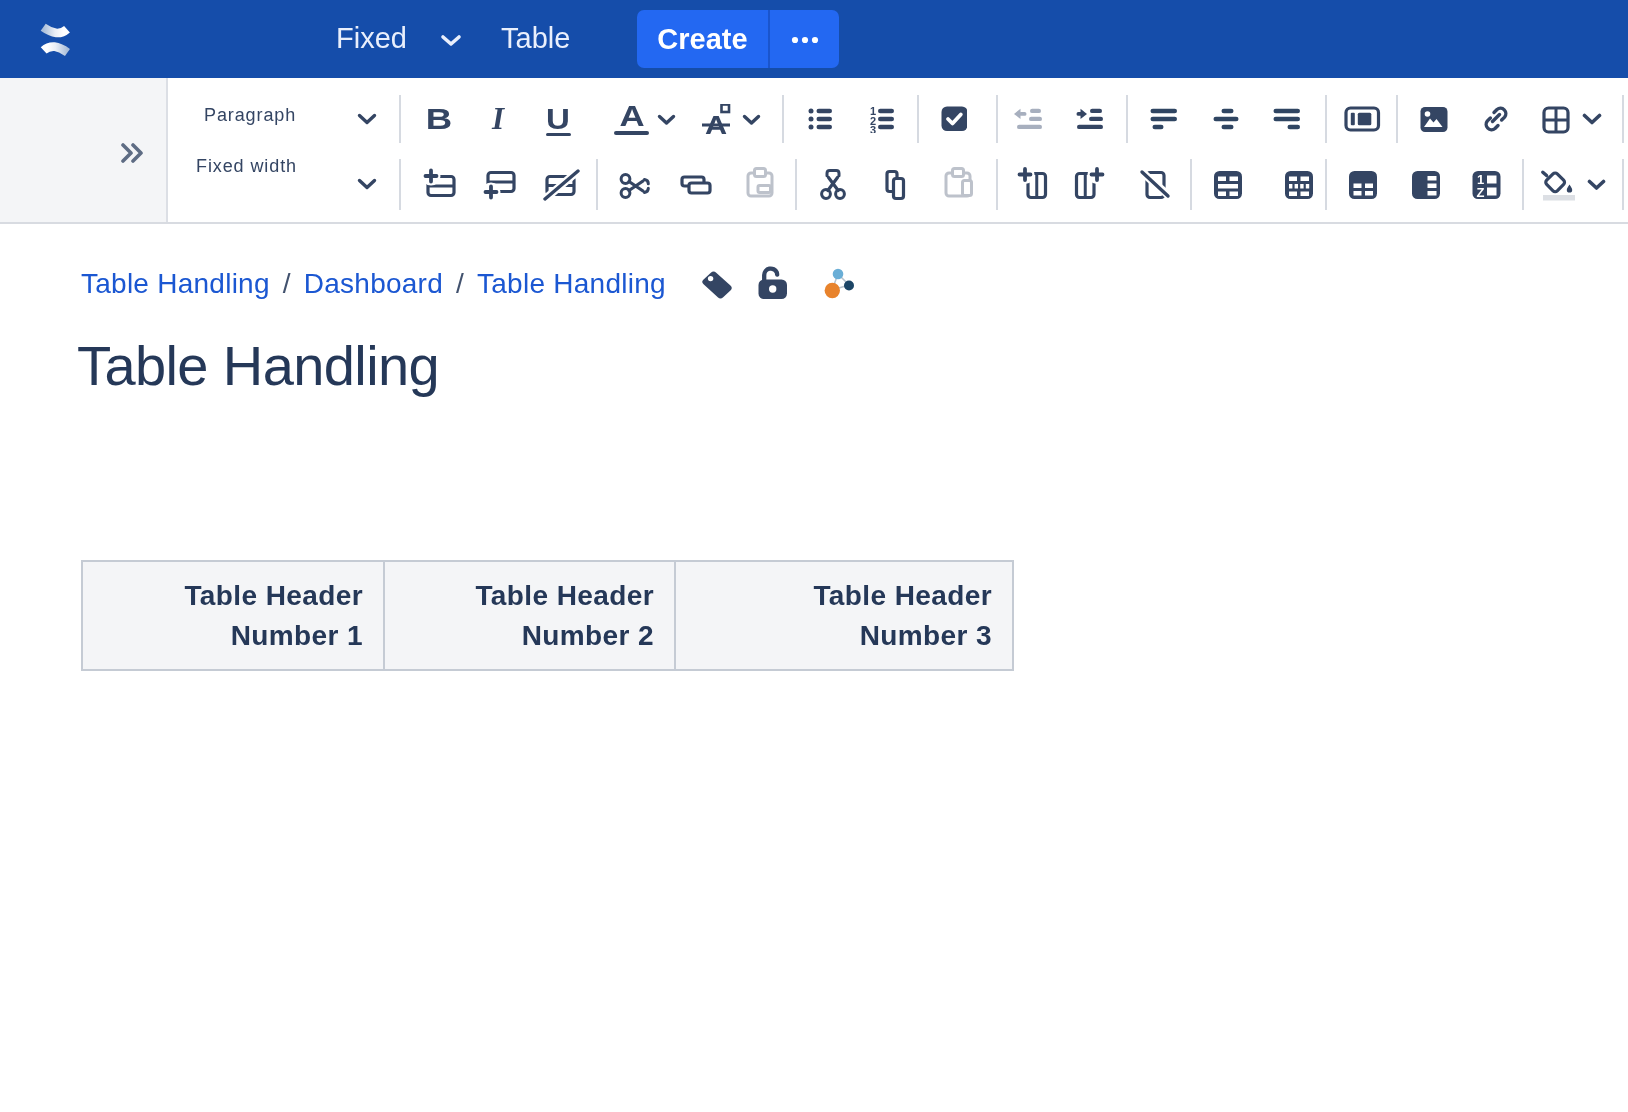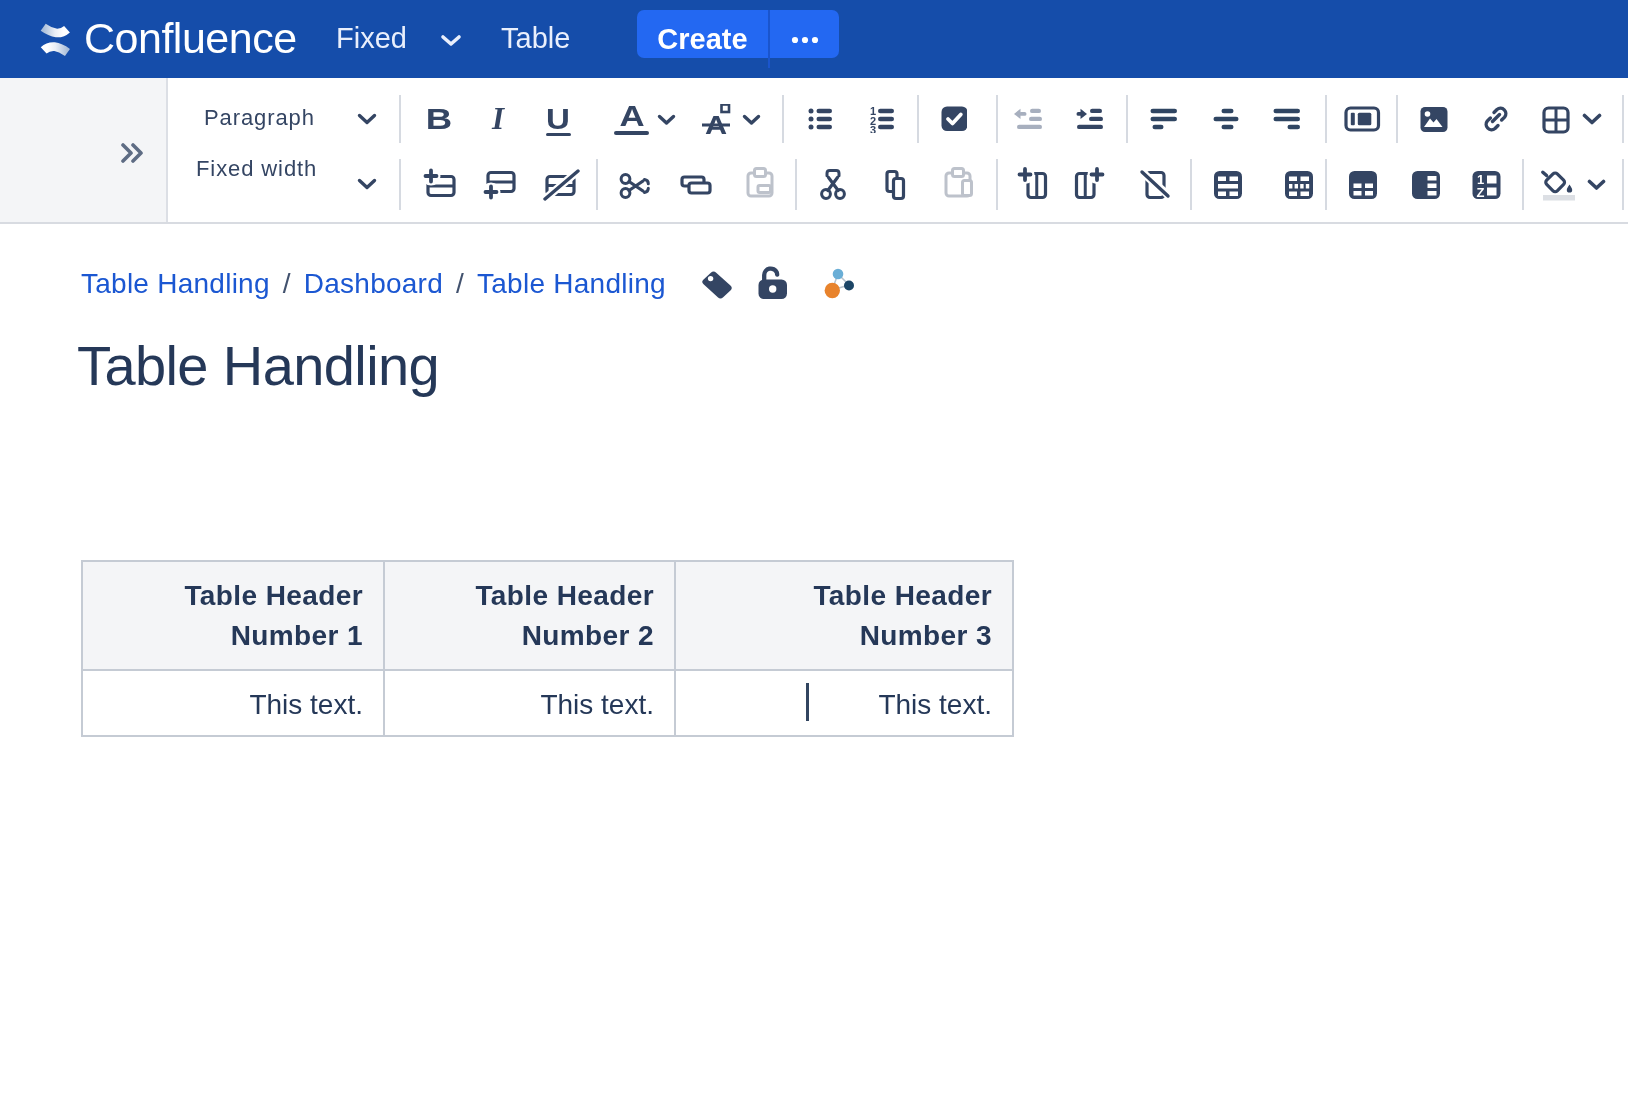--- a/index.html
+++ b/index.html
@@ -3,27 +3,27 @@
 <meta charset="utf-8">
 <style>
   * { margin:0; padding:0; box-sizing:border-box; }
   html,body { background:#fff; }
   body { font-family:"Liberation Sans", sans-serif; width:1628px; height:1112px; position:relative; overflow:hidden; }
   .abs { position:absolute; }
   
   .hdr { position:absolute; left:0; top:0; width:1628px; height:78px; background:#154daa; }
   .logo-text { position:absolute; left:84px; top:14px; font-size:43px; color:#fff; letter-spacing:-0.5px; }
   .navitem { position:absolute; top:22px; font-size:29px; color:#e9effc; }
-  .btngroup { position:absolute; left:637px; top:10px; width:202px; height:48px; background:#2368f2; border-radius:7px; }
+  .btngroup { position:absolute; left:637px; top:10px; width:202px; height:58px; background:#2368f2; border-radius:7px; }
   .btngroup .sep { position:absolute; left:131px; top:0; width:2px; height:58px; background:#1a55cd; }
   .btn-create { position:absolute; left:0; top:13px; width:131px; text-align:center; font-size:29px; font-weight:bold; color:#fff; }
   
   .tbar { position:absolute; left:0; top:78px; width:1628px; height:146px; background:#fff; border-bottom:2px solid #d8dbe1; }
   .graybox { position:absolute; left:0; top:0; width:168px; height:144px; background:#f4f5f7; border-right:2px solid #dcdfe5; }
-  .dd { position:absolute; font-size:22px; color:#344563; letter-spacing:0.9px; }
+  .dd { position:absolute; font-size:18px; color:#344563; letter-spacing:0.9px; }
   .vdiv1 { position:absolute; top:17px; width:2px; height:48px; background:#d6dae1; }
   .vdiv2 { position:absolute; top:81px; width:2px; height:51px; background:#d6dae1; }
   .ic { position:absolute; }
   .glyph { position:absolute; color:#344563; text-align:center; }
   
   .crumbs { position:absolute; left:81px; top:268px; font-size:28px; color:#344563; white-space:nowrap; letter-spacing:0.25px; }
   .crumbs a { color:#1b57d2; text-decoration:none; }
   .crumbs .sl { margin:0 13px; color:#42526e; }
   .title { position:absolute; left:77px; top:334px; font-size:56px; line-height:64px; color:#253858; letter-spacing:-0.6px; }
   
@@ -40,21 +40,20 @@
       <defs>
         <linearGradient id="lg1" x1="0" y1="0" x2="1" y2="0">
           <stop offset="0" stop-color="#aabed9"></stop>
           <stop offset="0.5" stop-color="#e9eef6"></stop>
           <stop offset="0.85" stop-color="#ffffff"></stop>
         </linearGradient>
       </defs>
       <path d="M4.2,7.2 Q11,12 17.5,13 Q23.5,13.3 28,9.2" fill="none" stroke="url(#lg1)" stroke-width="8.6"></path>
       <path d="M4.2,7.2 Q11,12 17.5,13 Q23.5,13.3 28,9.2" fill="none" stroke="url(#lg1)" stroke-width="8.6" transform="translate(-0.45,19.1) rotate(180 16.55 10.25)"></path>
     </svg>
-    <div class="logo-text">Confluence</div>
     <div class="navitem" style="left:336px">Fixed</div>
     <svg class="abs" style="left:440px;top:34px" width="22" height="14" viewBox="0 0 22 14">
       <path d="M3,3 L11,10 L19,3" fill="none" stroke="#e9effc" stroke-width="3.6" stroke-linecap="round" stroke-linejoin="round"></path>
     </svg>
     <div class="navitem" style="left:501px">Table</div>
     <div class="btngroup">
       <div class="btn-create">Create</div>
       <div class="sep"></div>
       <svg class="abs" style="left:153px;top:25.5px" width="32" height="8" viewBox="0 0 32 8">
         <circle cx="5" cy="4" r="3.1" fill="#fff"></circle>
@@ -348,19 +347,14 @@
   </svg>
   <div class="title">Table Handling</div>
 
   <table class="ct">
     <tbody>
       <tr>
       <th style="width:302px">Table Header Number&nbsp;1</th>
       <th style="width:291px">Table Header Number&nbsp;2</th>
       <th style="width:338px">Table Header Number&nbsp;3</th>
     </tr>
-    <tr>
-      <td>This text.</td>
-      <td>This text.</td>
-      <td style="position:relative">This text.<span class="caret"></span></td>
-    </tr>
   </tbody>
   </table>
 
 </body></html>

